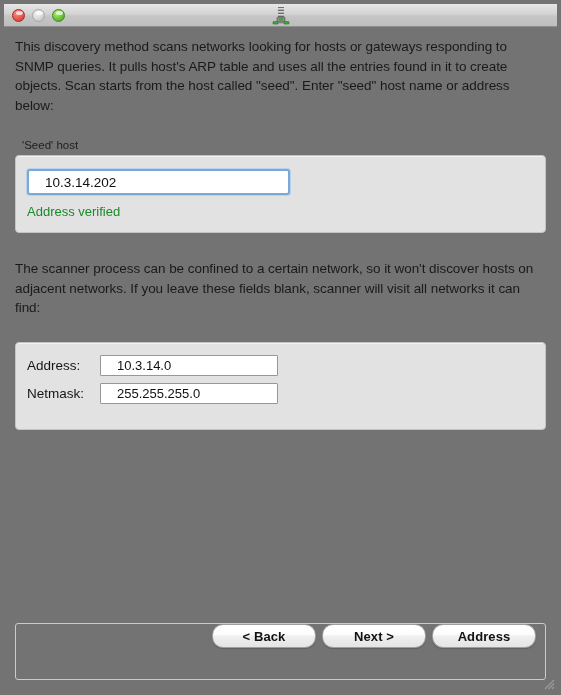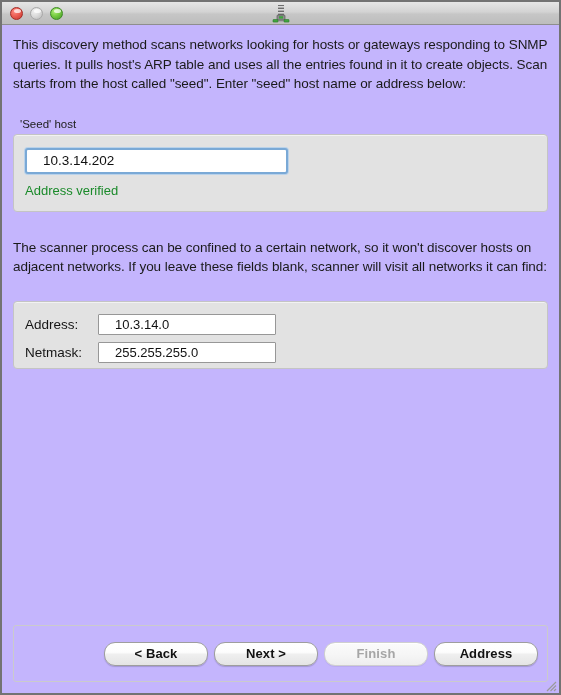--- a/index.html
+++ b/index.html
@@ -7,23 +7,23 @@
     padding: 0;
     background: #ffffff;
   }
   body {
     font-family: "Liberation Sans", sans-serif;
   }
   .window {
     position: relative;
     width: 561px;
     height: 695px;
-    background: #c4b5fd;
-    box-sizing: border-box;
-    border: 2px solid #737373;
+    background: #737373;
+    box-sizing: border-box;
+    border: 4px solid #737373;
     overflow: hidden;
   }
 
   
   .titlebar {
     position: relative;
     height: 22px;
     background: linear-gradient(to bottom, #e6e6e6 0%, #d3d3d3 45%, #c6c6c6 55%, #bdbdbd 100%);
     border-bottom: 1px solid #8e8e8e;
     display: flex;
@@ -105,21 +105,21 @@
   }
   .group-body {
     border: 1px solid #c4c4c4;
     border-radius: 4px;
     background: #e2e2e2;
     box-shadow: inset 0 1px 0 #f2f2f2;
     box-sizing: border-box;
     padding: 12px 11px 14px 11px;
   }
   #seed-group .group-body { padding: 13px 11px 12px 11px; }
-  #confine-group .group-body { height: 68px; padding: 12px 11px 0 11px; }
+  #confine-group .group-body { height: 88px; padding: 12px 11px 0 11px; }
 
   
   .tf {
     font-family: "Liberation Sans", sans-serif;
     font-size: 13.5px;
     color: #111;
     background: #ffffff;
     box-sizing: border-box;
     padding: 2px 16px;
     outline: none;
@@ -161,21 +161,21 @@
   .buttonbar {
     position: absolute;
     left: 11px;
     right: 11px;
     bottom: 11px;
     height: 57px;
     border: 1px solid #cbcbcb;
     border-radius: 3px;
     box-sizing: border-box;
     display: flex;
-    align-items: center;
+    align-items: flex-start;
     justify-content: flex-end;
     padding-right: 9px;
     gap: 6px;
   }
   .btn {
     font-family: "Liberation Sans", sans-serif;
     font-size: 13px;
     font-weight: bold;
     color: #121212;
     height: 22px;
@@ -258,21 +258,20 @@
           <input class="tf plain" type="text" value="255.255.255.0" style="">
         </div>
       </div>
     </div>
 
   </div>
 
   <div class="buttonbar">
     <div class="btn">&lt; Back</div>
     <div class="btn">Next &gt;</div>
-    <div class="btn disabled">Finish</div>
     <div class="btn">Address</div>
   </div>
 
   <div class="grip">
     <svg width="13" height="13" viewBox="0 0 13 13">
       <path d="M12 3 L3 12 M12 6.5 L6.5 12 M12 10 L10 12" stroke="#9a9a9a" stroke-width="1.2" fill="none"></path>
     </svg>
   </div>
 
 </div>

